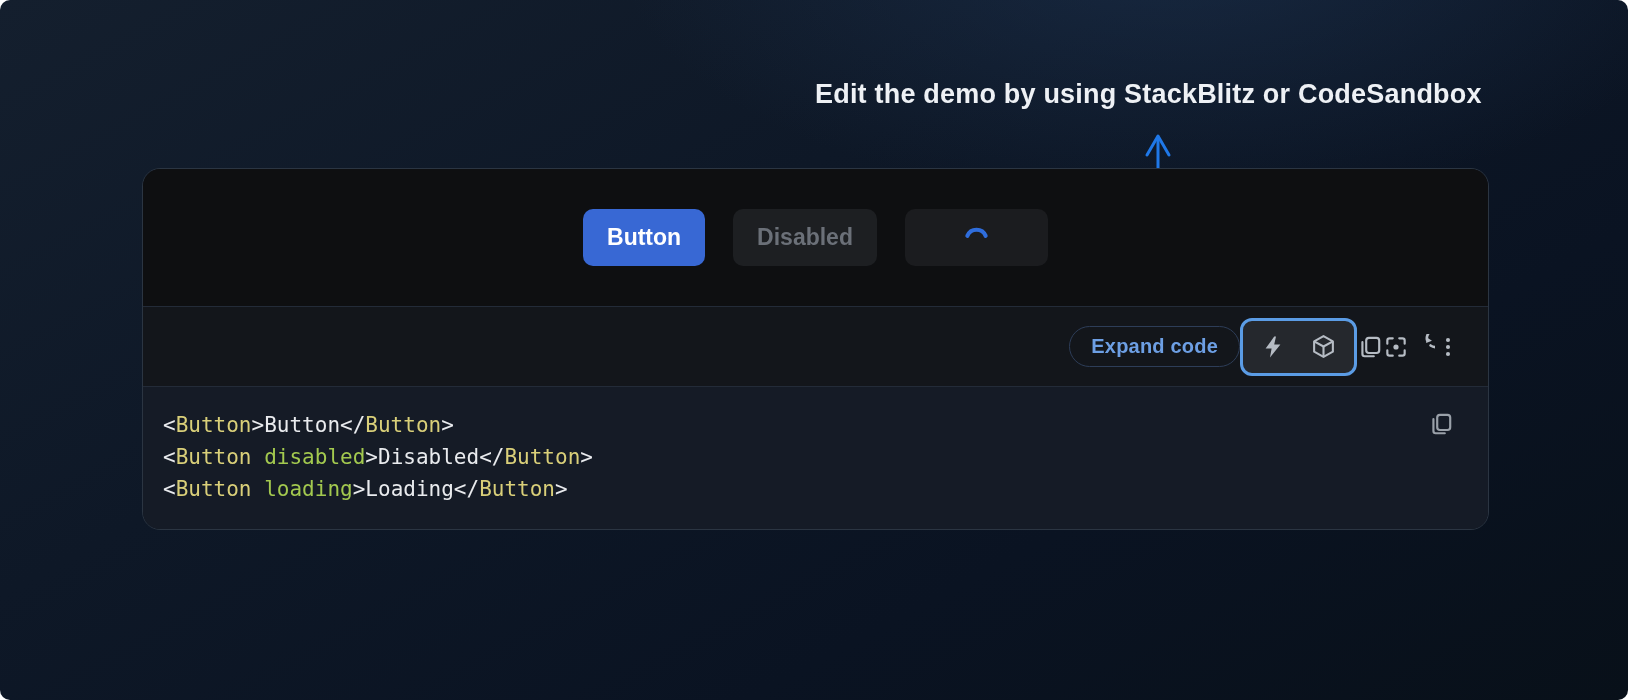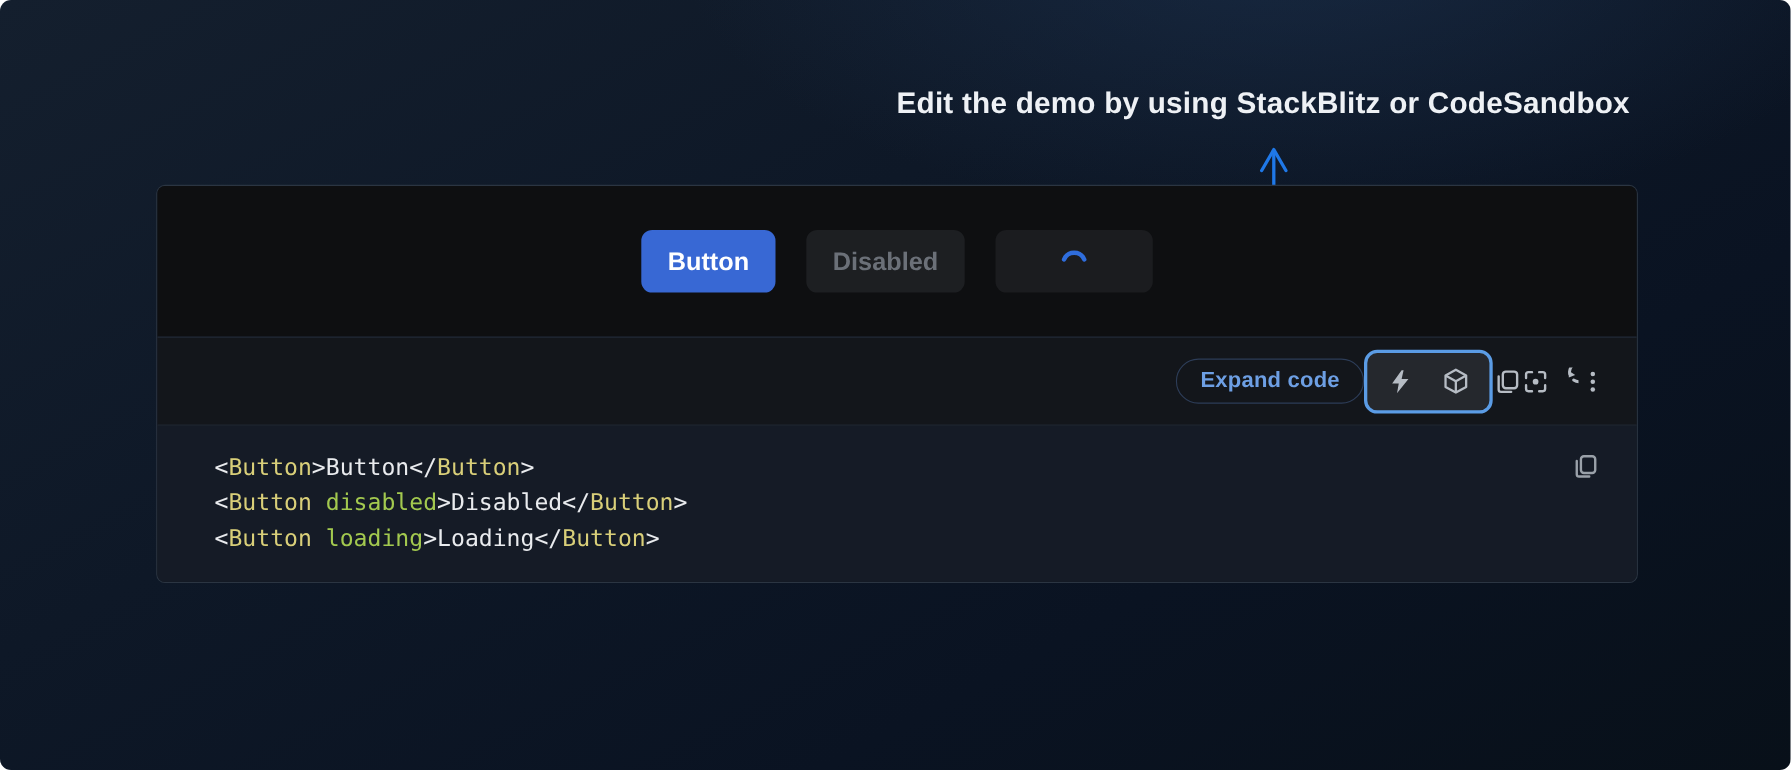--- a/index.html
+++ b/index.html
@@ -14,21 +14,21 @@
     position:absolute;left:815px;top:79px;
     font-size:27px;font-weight:700;letter-spacing:.2px;
     color:var(--heading-text,#eef1f5);white-space:nowrap;
   }
   .arrow{position:absolute;left:1120px;top:125px;width:120px;height:185px;}
   .arrow path,.arrow circle,.arrow polyline{
     fill:none;stroke:var(--accent,#1f78e8);stroke-width:3;stroke-linecap:round;stroke-linejoin:round;
   }
   .card{
     position:absolute;left:142px;top:168px;width:1345px;height:360px;
-    border:1px solid var(--card-border,#2b3542);border-radius:8px;overflow:hidden;
+    border:1px solid var(--card-border,#2b3542);border-radius:18px;overflow:hidden;
     display:flex;flex-direction:column;background:var(--code-bg,#151b26);
   }
   .demo{
     height:137px;flex:none;background:var(--demo-bg,#0e0f11);
     display:flex;align-items:center;justify-content:center;gap:28px;
   }
   button{font-family:"Liberation Sans", sans-serif;border:none;background:none;padding:0;cursor:pointer;}
   .btn{
     height:57px;padding:0 24px;border-radius:10px;
     font-size:23px;font-weight:600;display:flex;align-items:center;justify-content:center;
@@ -55,21 +55,21 @@
     background:#25282d;display:flex;align-items:center;gap:26px;padding:0 18px;
   }
   .codearea{
     position:relative;flex:1;background:var(--code-bg,#151b26);
     padding:22px 0 0 20px;box-sizing:border-box;
   }
   .code{
     margin:0;font-family:"DejaVu Sans Mono","Liberation Mono",monospace;
     font-size:21px;line-height:32px;color:var(--tok-plain,#e9ebee);
   }
-  .code-line{white-space:pre;margin-left:32px;}
+  .code-line{white-space:pre;}
   .tok-punct{color:var(--tok-plain,#e9ebee);}
   .tok-text{color:var(--tok-plain,#e9ebee);}
   .tok-tag{color:var(--tok-tag,#d9cf79);}
   .tok-attr{color:var(--tok-attr,#a3c94f);}
   .tok-plain{color:var(--tok-plain,#e9ebee);}
   .code-copy{position:absolute;top:24px;right:34px;color:#9aa1a9;}
 </style>
 </head>
 <body>
 

